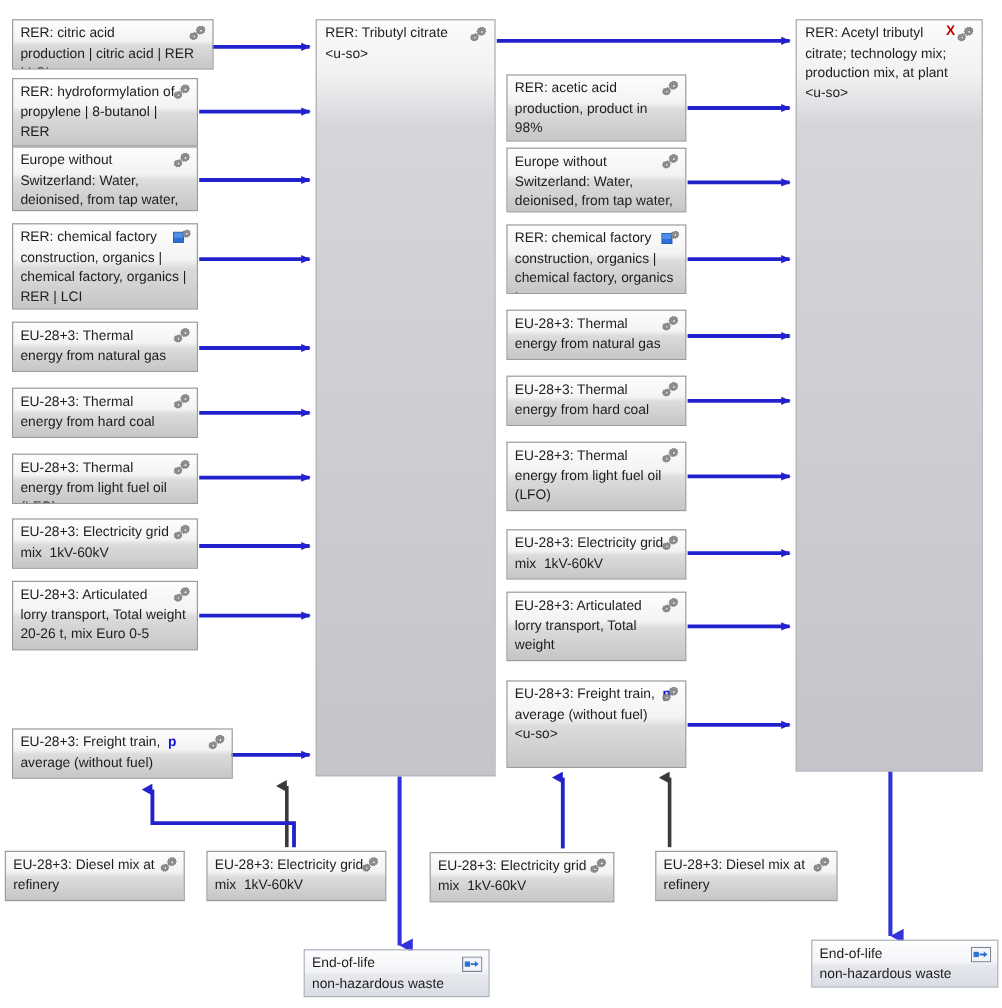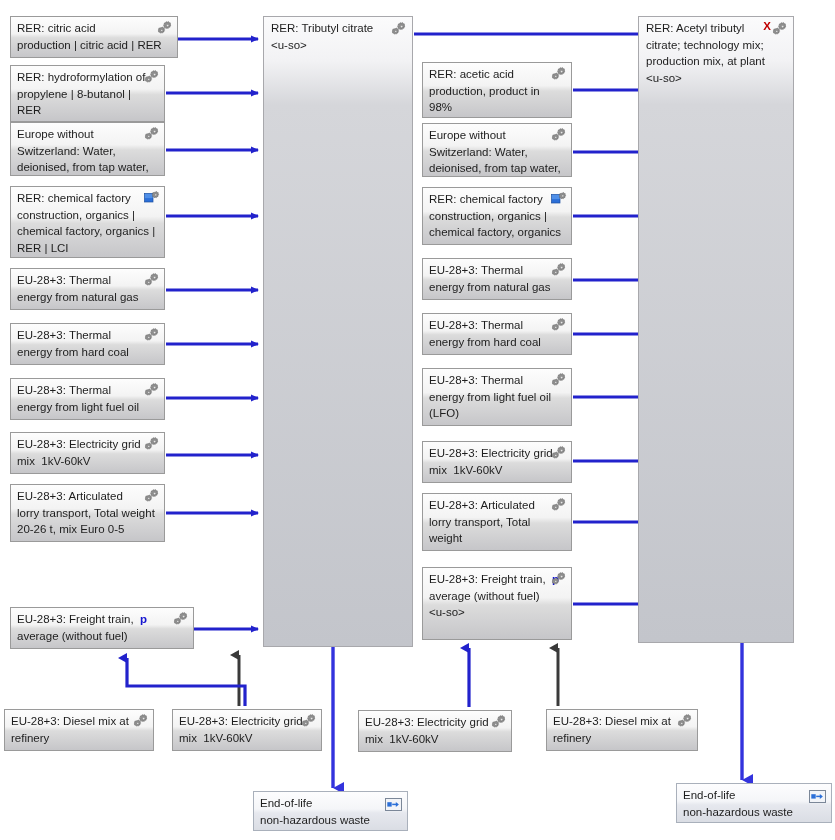--- a/index.html
+++ b/index.html
@@ -123,21 +123,21 @@
 &lt;u-so&gt;</div>
         <div class="ico"><svg viewBox="0 0 16 14" width="16" height="14">
             <g fill="#8f8f8f" stroke="#6e6e6e" stroke-width="0.6">
               <path d="M10.4 1.2l1.1-.6 .7 1.1 1.2 .2 -.2 1.3 .8 .9 -1 .8 .1 1.2 -1.3 .2 -.6 1.1 -1.2-.5 -1.1 .6 -.7-1.1 -1.2-.2 .2-1.3 -.8-.9 1-.8 -.1-1.2 1.3-.2 .6-1.1z"></path>
               <circle cx="10.6" cy="4.6" r="1.25" fill="#e9e9e9"></circle>
               <path d="M4.6 6.5l1-.5 .6 1 1.1 .2 -.2 1.1 .7 .8 -.9 .7 .1 1.1 -1.2 .2 -.5 1 -1.1-.5 -1 .5 -.6-1 -1.1-.2 .2-1.1 -.7-.8 .9-.7 -.1-1.1 1.2-.2z"></path>
               <circle cx="4.8" cy="9.4" r="1.1" fill="#e9e9e9"></circle>
             </g>
           </svg></div>
       </div>
-      <div class="bigbox" style="left:638px;top:16px;width:156px;height:627px;">
+      <div class="bigbox" style="left:663px;top:16px;width:156px;height:627px;">
         <div class="txt">RER: Acetyl tributyl
 citrate; technology mix;
 production mix, at plant
 &lt;u-so&gt;</div>
         <div class="redx">X</div>
         <div class="ico"><svg viewBox="0 0 16 14" width="16" height="14">
             <g fill="#8f8f8f" stroke="#6e6e6e" stroke-width="0.6">
               <path d="M10.4 1.2l1.1-.6 .7 1.1 1.2 .2 -.2 1.3 .8 .9 -1 .8 .1 1.2 -1.3 .2 -.6 1.1 -1.2-.5 -1.1 .6 -.7-1.1 -1.2-.2 .2-1.3 -.8-.9 1-.8 -.1-1.2 1.3-.2 .6-1.1z"></path>
               <circle cx="10.6" cy="4.6" r="1.25" fill="#e9e9e9"></circle>
               <path d="M4.6 6.5l1-.5 .6 1 1.1 .2 -.2 1.1 .7 .8 -.9 .7 .1 1.1 -1.2 .2 -.5 1 -1.1-.5 -1 .5 -.6-1 -1.1-.2 .2-1.1 -.7-.8 .9-.7 -.1-1.1 1.2-.2z"></path>

